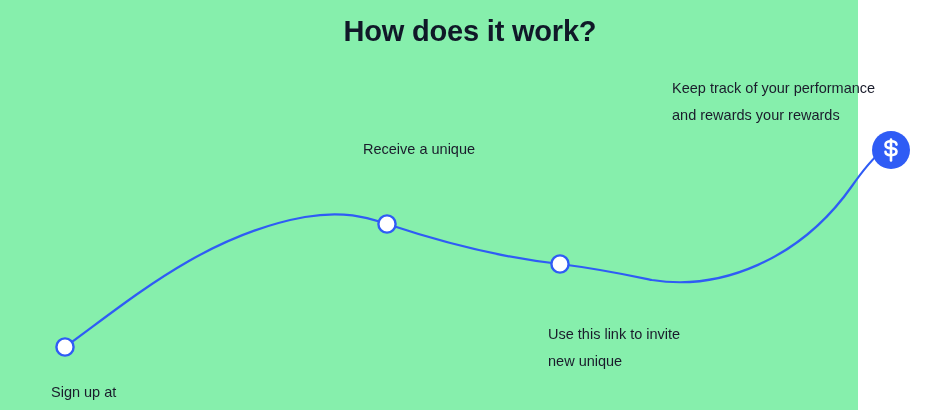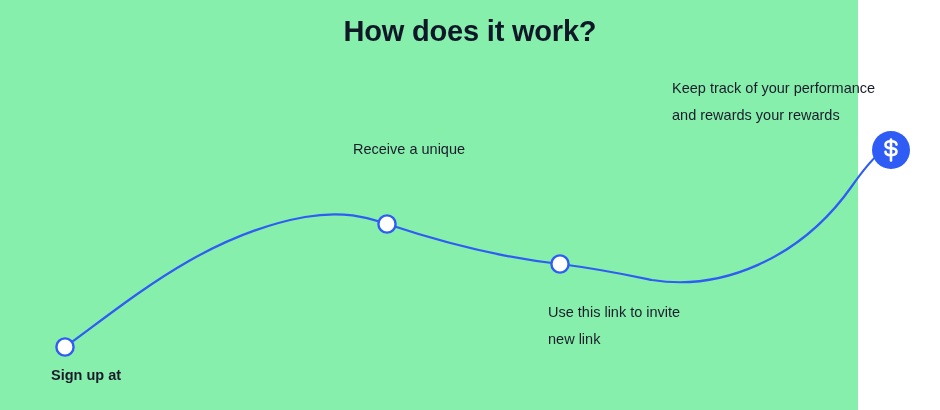--- a/index.html
+++ b/index.html
@@ -36,23 +36,23 @@
     position: absolute;
     font-size: 14.5px;
     font-weight: normal;
     color: #1a1c2b;
     line-height: 27px;
     white-space: nowrap;
   }
   .step-label .ln {
     display: block;
   }
-  #label-step-1 { left: 51px;  top: 362px; font-weight: bold; }
-  #label-step-2 { left: 353px; top: 136px; }
-  #label-step-3 { left: 548px; top: 299px; }
+  #label-step-1 { left: 51px;  top: 379px; }
+  #label-step-2 { left: 363px; top: 136px; }
+  #label-step-3 { left: 548px; top: 321px; }
   #label-step-4 { left: 672px; top: 64px; margin-top: 11px; }
 
   #journey-svg {
     position: absolute;
     left: 0;
     top: 0;
     width: 940px;
     height: 410px;
     display: block;
   }
@@ -100,21 +100,21 @@
   <div class="step-label" id="label-step-1">
     <span class="ln">Sign up at</span>
   </div>
 
   <div class="step-label" id="label-step-2">
     <span class="ln">Receive a unique</span>
   </div>
 
   <div class="step-label" id="label-step-3">
     <span class="ln">Use this link to invite</span>
-    <span class="ln">new link</span>
+    <span class="ln">new unique</span>
   </div>
 
   <div class="step-label" id="label-step-4">
     <span class="ln">Keep track of your performance</span>
     <span class="ln">and rewards your rewards</span>
   </div>
 
 </div>
 
 </body></html>

